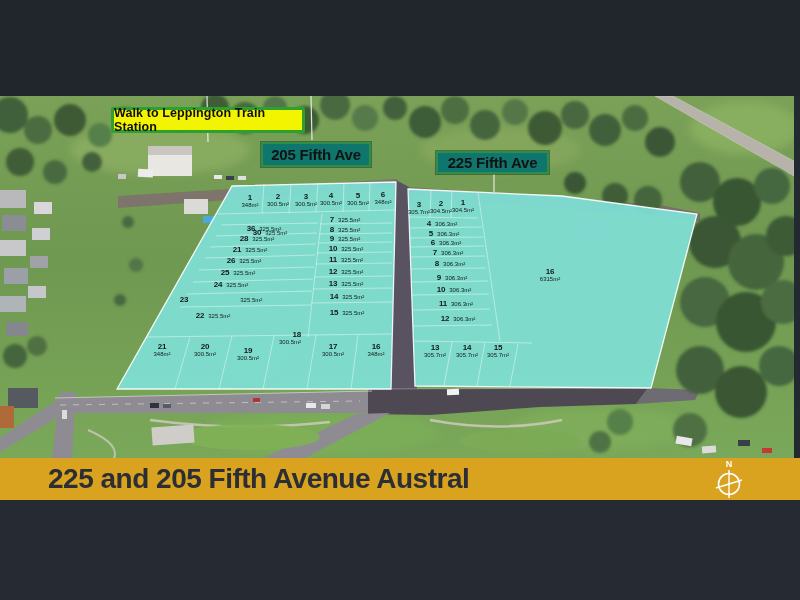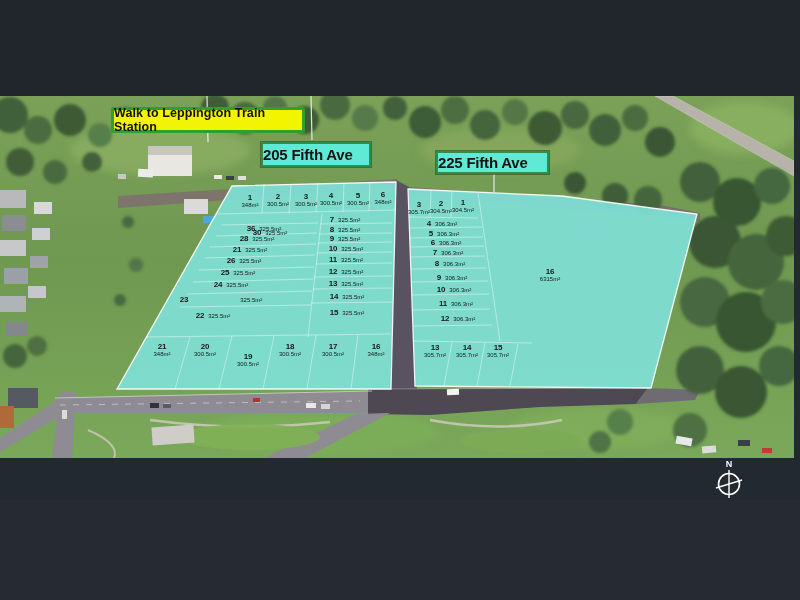--- a/index.html
+++ b/index.html
@@ -11,24 +11,24 @@
   
   .lot{position:absolute;transform:translate(-50%,-50%);display:flex;align-items:baseline;
        white-space:nowrap;color:#15181b;z-index:5;}
   .lot .n{font-weight:bold;font-size:8px;letter-spacing:-0.2px;}
   .lot .s{font-size:6px;margin-left:4px;}
   .lot.stacked{flex-direction:column;align-items:center;line-height:1.15;text-align:center;}
   .lot.stacked .s{margin-left:0;}
 
   
   .callout{position:absolute;z-index:8;box-sizing:border-box;display:flex;align-items:center;
-           }
+           justify-content:center;}
   .train{left:111px;top:11px;width:194px;height:26px;background:#f2f400;border:3px solid #2da02d;
          border-radius:2px;font-size:12.5px;font-weight:bold;color:#101010;letter-spacing:0.1px;}
-  .street{background:#5eead4;border:2px solid #2f8f4a;box-shadow:0 0 0 1px rgba(20,40,20,.45);
+  .street{background:#0f766e;border:2px solid #2f8f4a;box-shadow:0 0 0 1px rgba(20,40,20,.45);
           font-weight:bold;color:#121212;font-size:15px;letter-spacing:-0.2px;}
   .street-205{left:261px;top:46px;width:110px;height:25px;}
   .street-225{left:436px;top:55px;width:113px;height:23px;}
 
   
   .banner{position:absolute;left:0;top:458px;width:800px;height:42px;background:#d9a21f;z-index:9;}
   .banner-title{position:absolute;left:48px;top:0;height:42px;line-height:42px;
                 font-size:28px;font-weight:bold;color:#2b2f35;letter-spacing:-0.5px;}
   .compass{position:absolute;left:711px;top:459px;width:36px;height:40px;z-index:10;}
   .compass .letter{position:absolute;left:0;top:1px;width:36px;text-align:center;
@@ -312,25 +312,25 @@
         <span class="s">325.5m²</span>
       </div>
       <div class="lot stacked" style="left: 162px; top: 254px;">
         <span class="n">21</span>
         <span class="s">348m²</span>
       </div>
       <div class="lot stacked" style="left: 205px; top: 254px;">
         <span class="n">20</span>
         <span class="s">300.5m²</span>
       </div>
-      <div class="lot stacked" style="left: 248px; top: 264px;">
+      <div class="lot stacked" style="left: 248px; top: 258px;">
         <span class="n">19</span>
         <span class="s">300.5m²</span>
       </div>
-      <div class="lot stacked" style="left: 290px; top: 254px;">
+      <div class="lot stacked" style="left: 290px; top: 242px; align-items: flex-end;">
         <span class="n">18</span>
         <span class="s">300.5m²</span>
       </div>
       <div class="lot stacked" style="left: 333px; top: 254px;">
         <span class="n">17</span>
         <span class="s">300.5m²</span>
       </div>
       <div class="lot stacked" style="left: 376px; top: 254px;">
         <span class="n">16</span>
         <span class="s">348m²</span>
@@ -394,20 +394,23 @@
       <div class="lot stacked" style="left: 467px; top: 255px;">
         <span class="n">14</span>
         <span class="s">305.7m²</span>
       </div>
       <div class="lot stacked" style="left: 498px; top: 255px;">
         <span class="n">15</span>
         <span class="s">305.7m²</span>
       </div>
     </div>
 
+  <div class="banner">
+    <div class="banner-title">225 and 205 Fifth Avenue Austral</div>
+  </div>
 
   <div class="compass">
     <div class="letter">N</div>
     <svg width="36" height="40">
       <circle cx="18" cy="25" r="10.5" fill="none" stroke="#ffffff" stroke-width="1.6"></circle>
       <line x1="18" y1="11" x2="18" y2="39" stroke="#ffffff" stroke-width="1.4"></line>
       <line x1="5" y1="29" x2="31" y2="21" stroke="#ffffff" stroke-width="1.4"></line>
     </svg>
   </div>
 

